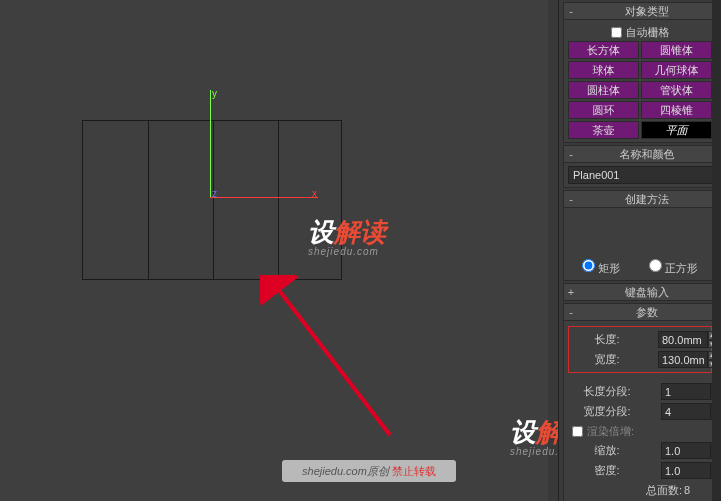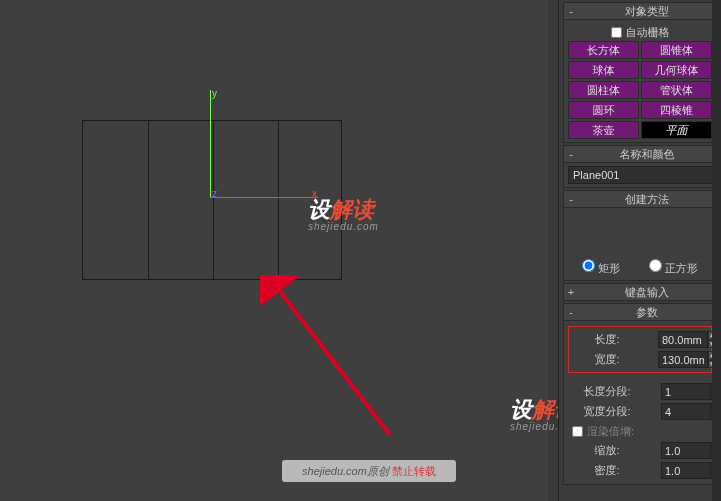--- a/index.html
+++ b/index.html
@@ -9,21 +9,21 @@
   .plane .seg { position: absolute; top: 0; bottom: 0; width: 1px; background: #1a1a1a; }
   .gizmo-y { position: absolute; left: 210px; top: 90px; width: 1px; height: 108px; background: #7aff4a; }
   .gizmo-x { position: absolute; left: 210px; top: 197px; width: 108px; height: 1px; background: #ff3b3b; }
   .lbl { position: absolute; font-size: 10px; font-family: Arial; }
   .lbl.y { left: 212px; top: 88px; color: #7aff4a; }
   .lbl.x { left: 312px; top: 188px; color: #ff3b3b; }
   .lbl.z { left: 212px; top: 188px; color: #7070ff; }
   .arrow { position: absolute; left: 260px; top: 275px; }
   .wm1 { position: absolute; left: 308px; top: 195px; width: 120px; pointer-events: none; }
   .wm2 { position: absolute; left: 510px; top: 395px; width: 120px; pointer-events: none; }
-  .wm-top { font-size: 22px; font-weight: bold; font-style: italic; color: #e94b35; }
+  .wm-top { font-size: 26px; font-weight: bold; font-style: italic; color: #e94b35; margin-top: 20px; }
   .wm-w { color: #fff; }
   .wm-sub { font-size: 10px; color: #999; font-style: italic; letter-spacing: 1px; margin-top: -4px; }
   .footer { position: absolute; left: 282px; top: 460px; width: 174px; height: 22px; border-radius: 3px; background: #b9b9b9; line-height: 22px; text-align: center; font-size: 11px; font-style: italic; color: #555; }
   .footer .red { color: #d33; font-style: normal; }
 
   .panel { position: absolute; right: 0; top: 0; width: 163px; height: 501px; background: #3a3a3a; border-left: 1px solid #222; }
   .inner { padding: 0 4px; }
   .scrollbar { position: absolute; right: 0; top: 0; width: 9px; height: 501px; background: #2b2b2b; }
   .rollup-head { height: 18px; background: #444; border: 1px solid #2a2a2a; margin-top: 2px; display: flex; align-items: center; font-size: 11px; color: #ccc; }
   .rollup-head .tgl { width: 14px; text-align: center; color: #bbb; }
@@ -207,17 +207,21 @@
       <div class="param-row">
         <span class="plbl">密度:</span>
         <div class="spinner">
           <input value="1.0" style="">
           <div class="arrows">
               <div class="ar">▲</div>
               <div class="ar">▼</div>
             </div>
         </div>
       </div>
+      <div class="total-row">
+        <span>总面数:</span>
+        <span style="width:30px;padding-left:2px">8</span>
+      </div>
     </div>
 
   </div>
   <div class="scrollbar"></div>
 </div>
 
 </body></html>

